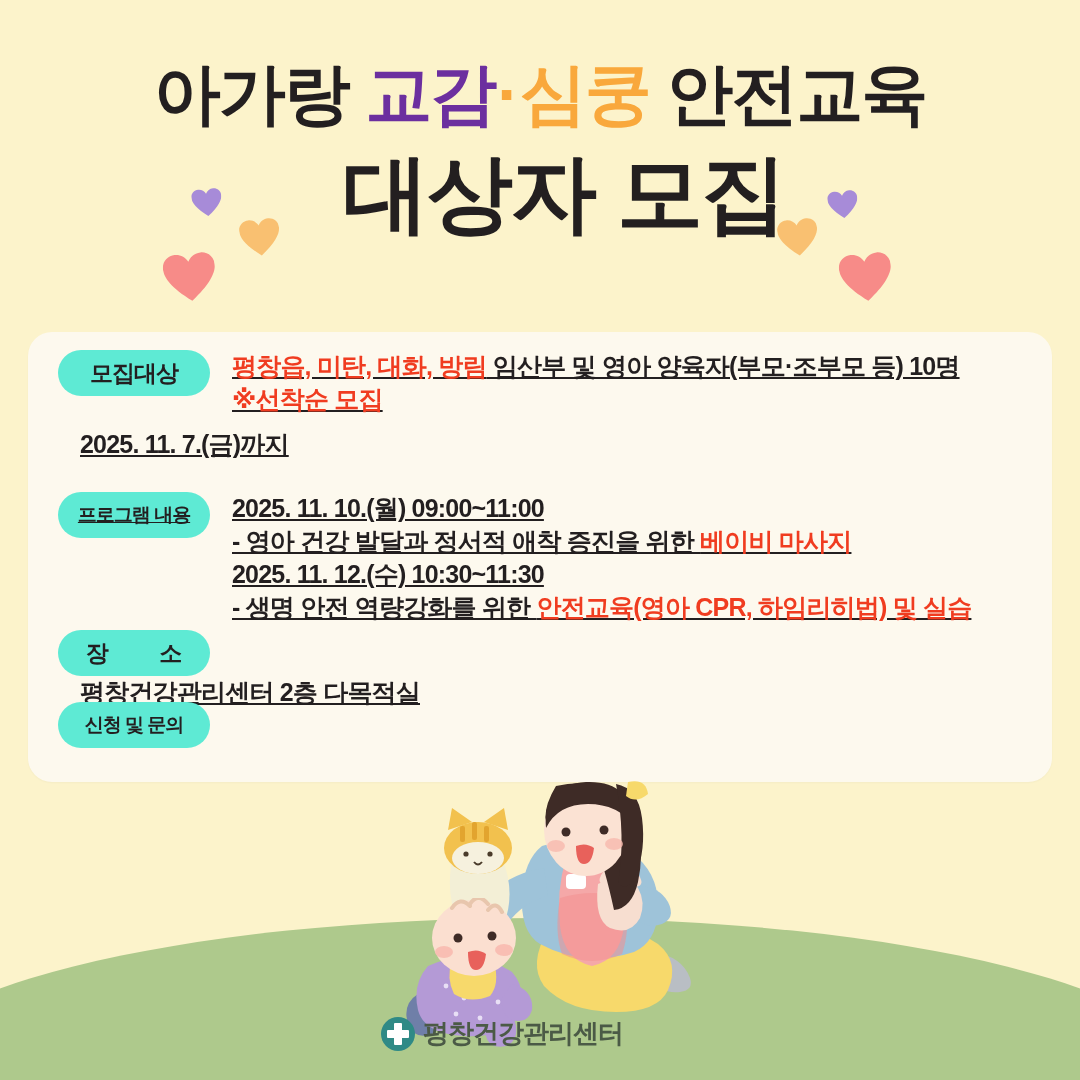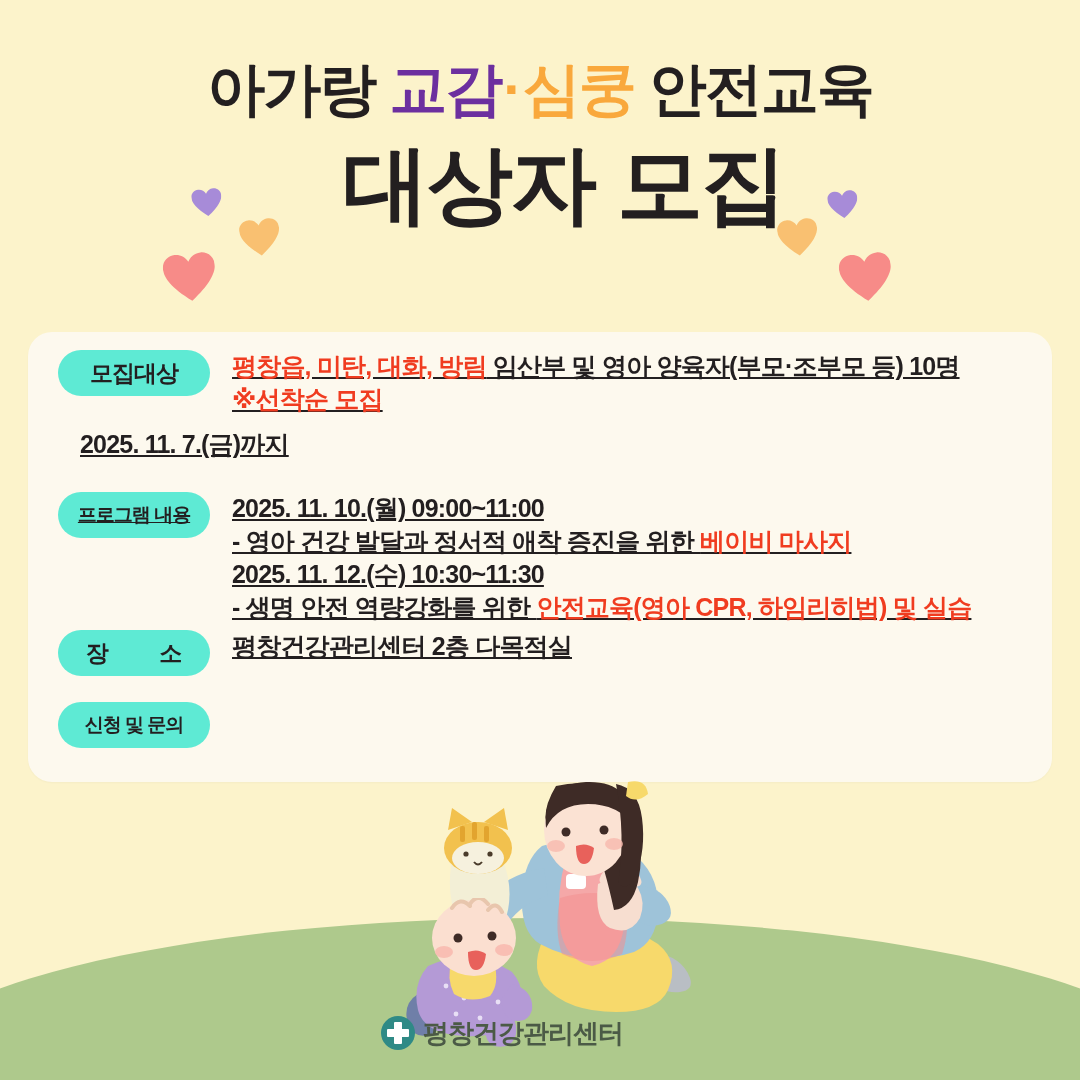--- a/index.html
+++ b/index.html
@@ -25,21 +25,21 @@
 
   
   .title-block {
     position: absolute;
     top: 58px;
     left: 0;
     width: 1080px;
     text-align: center;
   }
   .title-line1 {
-    font-size: 58px;
+    font-size: 67px;
     font-weight: 900;
     letter-spacing: -2px;
     line-height: 1.08;
     color: #231f20;
     white-space: nowrap;
   }
   .title-line1 .purple { color: #6c2f9f; }
   .title-line1 .orange { color: #f9a83c; }
   .title-line1 .dot { color: #f9a83c; padding: 0 2px; }
   .title-line2-wrap {
@@ -137,20 +137,21 @@
   }
   .figure { position: absolute; }
 
   
   .logo {
     position: absolute;
     left: 0;
     top: 1016px;
     width: 1004px;
     display: flex;
+    align-items: center;
     justify-content: center;
     gap: 8px;
   }
   .logo-mark {
     width: 34px;
     height: 34px;
     border-radius: 50%;
     background: #2f8a86;
     display: flex;
     align-items: center;
@@ -243,21 +244,21 @@
         </div>
         <div class="row" style="top: 160px;">
           <div class="pill small" style="text-decoration: underline;">프로그램 내용</div>
           <div class="row-body">
             <div><span class="blk">2025. 11. 10.(월) 09:00~11:00</span></div>
             <div><span class="blk"> - 영아 건강 발달과 정서적 애착 증진을 위한 </span><span class="red">베이비 마사지</span></div>
             <div><span class="blk">2025. 11. 12.(수) 10:30~11:30</span></div>
             <div><span class="blk"> - 생명 안전 역량강화를 위한 </span><span class="red">안전교육(영아 CPR, 하임리히법) 및 실습</span></div>
           </div>
         </div>
-        <div class="row" style="top: 298px;">
+        <div class="row" style="top: 298px; flex-direction: column;">
           <div class="pill wide-space">장   소</div>
           <div class="row-body">
             <div><span class="blk">평창건강관리센터 2층 다목적실</span></div>
           </div>
         </div>
         <div class="row" style="top: 370px;">
           <div class="pill small">신청 및 문의</div>
         </div>
       </div>
   </div>

